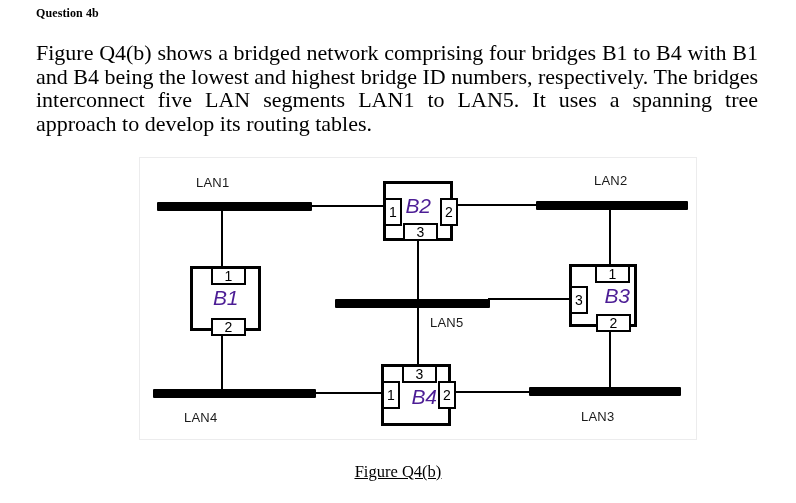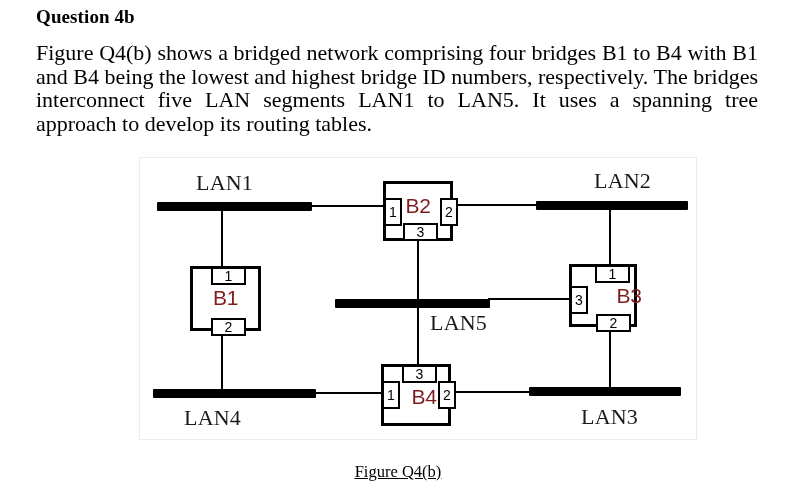--- a/index.html
+++ b/index.html
@@ -21,21 +21,21 @@
     left: 0; top: 0;
     width: 796px;
     height: 503px;
   }
 
   
   .q-title {
     position: absolute;
     left: 36px;
     top: 6px;
-    font-size: 19px;
+    font-size: 12px;
     font-weight: bold;
     letter-spacing: 0.1px;
     white-space: nowrap;
   }
 
   .q-body {
     position: absolute;
     left: 36px;
     top: 41px;
     width: 722px;
@@ -80,22 +80,22 @@
   }
   .wire-v {
     position: absolute;
     background: #000000;
     width: 2px;
   }
 
   
   .lan-label {
     position: absolute;
-    font-family: Liberation Serif, serif;
-    font-size: 22px;
+    font-family: Liberation Sans, sans-serif;
+    font-size: 13px;
     line-height: 21px;
     color: #1a1a1a;
     white-space: nowrap;
     letter-spacing: 0.2px;
   }
 
   
   .bridge {
     position: absolute;
     border: 3px solid #000000;
@@ -103,24 +103,25 @@
     background: #ffffff;
   }
   .bridge-name {
     position: absolute;
     left: 0;
     width: 100%;
     text-align: center;
     font-family: "Liberation Sans", "DejaVu Sans", sans-serif;
     font-size: 21px;
     line-height: 22px;
-    color: #7f1d1d;
+    color: #4c1d95;
     top: 50%;
     transform: translateY(-55%);
     letter-spacing: -0.3px;
+    font-style: italic;
   }
 
   
   .port {
     position: absolute;
     border: 2px solid #000000;
     box-sizing: border-box;
     background: #ffffff;
     font-family: "Liberation Sans", "DejaVu Sans", sans-serif;
     font-size: 14px;
@@ -201,21 +202,21 @@
       </div>
 
       <div class="bridge" style="left:243px; top:23px; width:70px; height:60px;">
         <div class="bridge-name" style="transform:translateY(-72%);">B2</div>
         <div class="port tall" style="left:-2px; top:14px;">1</div>
         <div class="port tall" style="left:54px; top:14px;">2</div>
         <div class="port wide" style="left:17px; top:39px;">3</div>
       </div>
 
       <div class="bridge" style="left:429px; top:106px; width:68px; height:63px;">
-        <div class="bridge-name" style="transform:translateY(-48%); padding-left:26px;">B3</div>
+        <div class="bridge-name" style="transform:translateY(-48%); padding-left:14px;">B3</div>
         <div class="port wide" style="left:23px; top:-2px;">1</div>
         <div class="port tall" style="left:-2px; top:19px;">3</div>
         <div class="port wide" style="left:24px; top:47px;">2</div>
       </div>
 
       <div class="bridge" style="left:241px; top:206px; width:70px; height:62px;">
         <div class="bridge-name" style="transform:translateY(-42%);padding-left:8px;">B4</div>
         <div class="port wide" style="left:18px; top:-2px;">3</div>
         <div class="port tall" style="left:-2px; top:14px;">1</div>
         <div class="port tall" style="left:54px; top:14px;">2</div>

